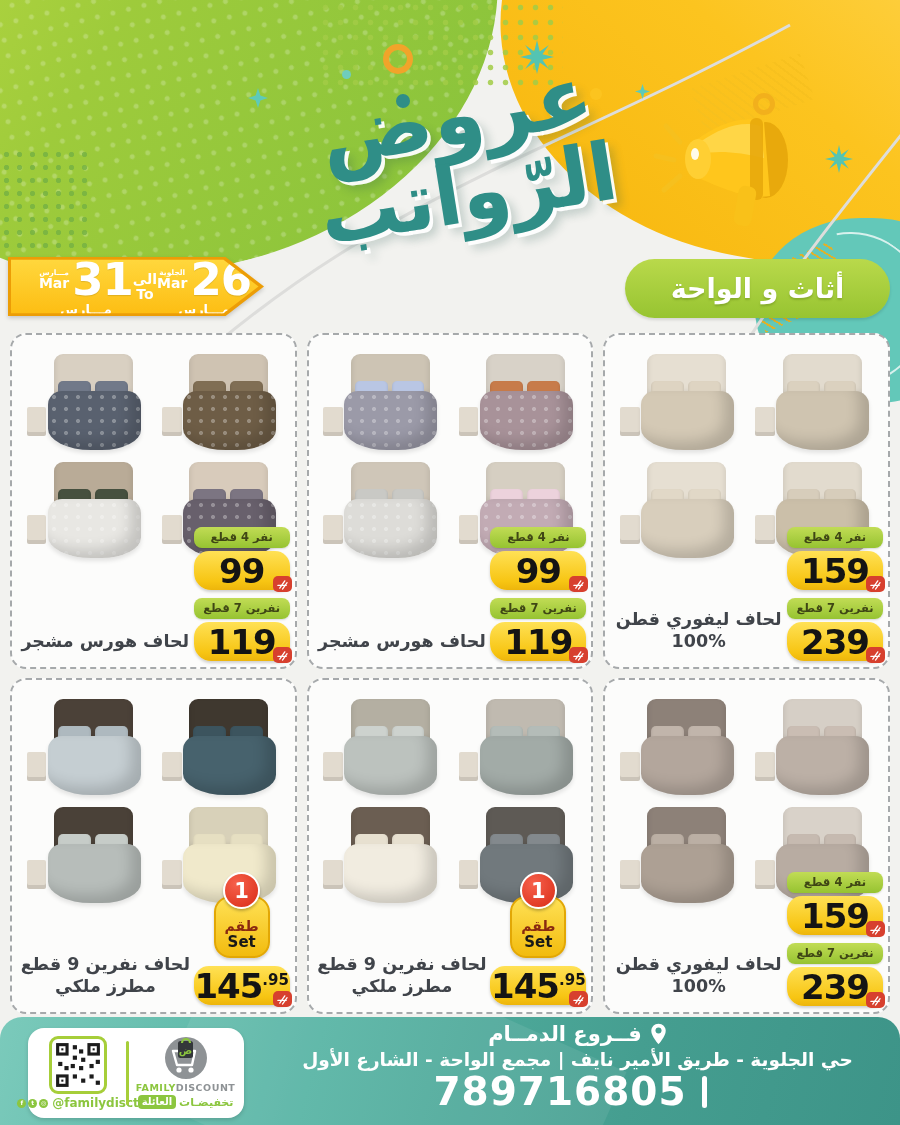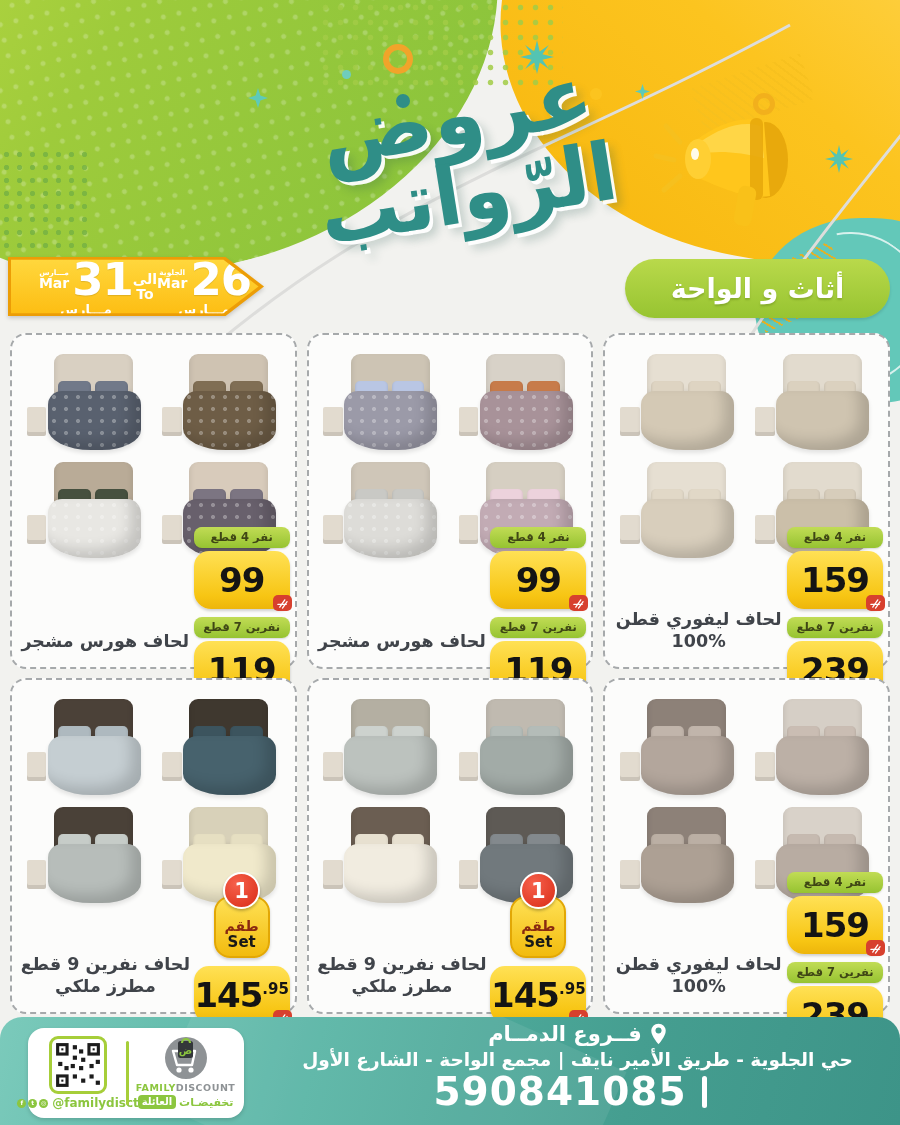--- a/index.html
+++ b/index.html
@@ -83,21 +83,21 @@
   .p1{left:29%;}.p2{left:57%;}
   .duv{position:absolute;left:21%;bottom:3%;width:71%;height:57%;
     border-radius:14px 14px 42% 46%/14px 14px 34% 36%;
     box-shadow:inset -10px -8px 14px rgba(0,0,0,.16),0 3px 4px rgba(0,0,0,.1);}
   .duv.pat{background-image:radial-gradient(rgba(255,255,255,.3) 1.6px,transparent 2.4px);background-size:12px 12px;}
 
   .p-col{position:absolute;left:auto;right:5px;top:192px;width:96px;display:flex;flex-direction:column;align-items:stretch;}
   .p-label{height:21px;line-height:21px;margin-bottom:3px;border-radius:8px;text-align:center;
     font-size:11.5px;font-weight:800;color:#3f4615;
     background:linear-gradient(180deg,#c1dc55 0%,#96c331 100%);box-shadow:0 1px 2px rgba(0,0,0,.15);}
-  .p-tag{position:relative;height:58px;margin-bottom:8px;border-radius:15px 15px 9px 17px;
+  .p-tag{position:relative;height:39px;margin-bottom:8px;border-radius:15px 15px 9px 17px;
     background:linear-gradient(180deg,#ffe155 0%,#f7c513 78%,#edb50b 100%);
     display:flex;align-items:center;justify-content:center;direction:ltr;
     color:#141414;font-weight:800;box-shadow:0 2px 3px rgba(0,0,0,.18);}
   .p-int{font-size:34px;letter-spacing:-1px;line-height:1;}
   .p-dec{font-size:15px;font-weight:800;margin-top:-12px;}
   .riyal{position:absolute;right:-2px;bottom:-2px;width:19px;height:16px;border-radius:5px;background:#d7402e;
     display:flex;align-items:center;justify-content:center;}
   .set-badge{display:flex;flex-direction:column;align-items:center;margin-bottom:8px;}
   .set-circle{width:37px;height:37px;border-radius:50%;background:radial-gradient(circle at 35% 30%,#f6604b,#d92c16);
     border:2px solid #fff;color:#fff;font-size:21px;font-weight:800;display:flex;align-items:center;justify-content:center;
@@ -576,21 +576,21 @@
     <div class="f-info">
       <div class="f-branch">
         <svg width="17" height="22" viewBox="0 0 24 32">
           <path d="M12 1C6 1 1.5 5.6 1.5 11.4 1.5 19.4 12 31 12 31s10.5-11.6 10.5-19.6C22.5 5.6 18 1 12 1z" fill="#fff"></path>
           <circle cx="12" cy="11" r="4.4" fill="#459e90"></circle>
         </svg>
         <span>فــروع الدمــام</span>
       </div>
       <div class="f-addr">حي الجلوية - طريق الأمير نايف | مجمع الواحة - الشارع الأول</div>
       <div class="f-phones">
-        <span>590841085</span>
+        <span>789716805</span>
         <span class="tel-sep"></span>
       </div>
     </div>
     <div class="f-card">
       <div class="qr-wrap">
         <div class="qr">
           <svg width="48" height="48" viewBox="0 0 46 46">
             <rect width="46" height="46" fill="#fff"></rect>
             <g fill="#1c1c1c">
               <rect x="2" y="2" width="12" height="12"></rect>

